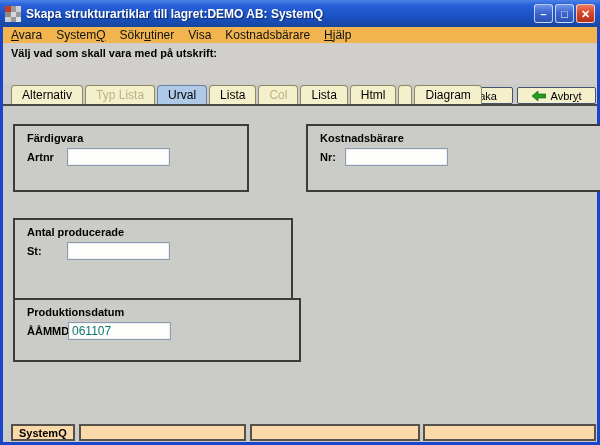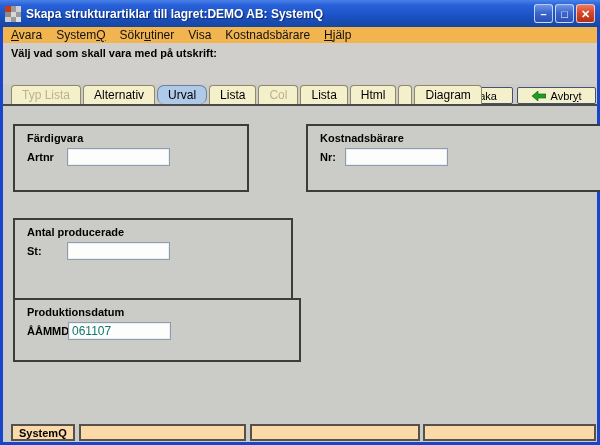--- a/index.html
+++ b/index.html
@@ -36,21 +36,21 @@
   .btn-enstaka { left:425px; top:44px; width:85px; }
   .btn-avbryt  { left:514px; top:44px; width:79px; }
   .btn-prodrapp{ left:425px; top:62px; width:85px; }
   .btn-visalista{ left:514px; top:62px; width:79px; }
   .play-icon svg, .arrow-icon svg { display:block; }
 
   
   .tabrow { position:absolute; left:8px; top:85px; height:19px; display:flex; gap:2px; align-items:flex-end; }
   .tab { height:19px; background:#F5F0CC; border:1px solid #8E8A68; border-bottom:none;
     border-radius:4px 4px 0 0; font-size:12px; color:#000; padding:2px 10px 0 10px; white-space:nowrap; }
-  .tab.selected { background:#AFC9E9; border-color:#6E82A0;border-radius:7px; }
+  .tab.selected { background:#AFC9E9; border-color:#6E82A0; }
   .tab.disabled { color:#BCB287; }
   .tab.blank { min-width:14px; padding:2px 2px 0 2px; }
 
   
   .mainpanel { position:absolute; left:0; right:0; top:104px; height:317px; background:#CBCBC8;
     border-top:2px solid #4A4A48; }
 
   .groupbox { position:absolute; border:2px solid #3C3C3A; background:#CBCBC8; }
   .g1 { left:10px;  top:18px;  width:236px; height:68px; }
   .g2 { left:303px; top:18px;  width:324px; height:68px; }
@@ -139,22 +139,22 @@
     <button class="act-btn btn-prodrapp">
       <span>ProdRapp</span>
     </button>
 
     <button class="act-btn btn-visalista">
       <span>VisaLista</span>
     </button>
   </div>
 
   <div class="tabrow">
+    <div class="tab">Alternativ</div>
     <div class="tab disabled">Typ Lista</div>
-    <div class="tab">Alternativ</div>
     <div class="tab selected">Urval</div>
     <div class="tab">Lista</div>
     <div class="tab disabled">Col</div>
     <div class="tab">Lista</div>
     <div class="tab">Html</div>
     <div class="tab blank"></div>
     <div class="tab">Diagram</div>
   </div>
 
   <div class="mainpanel">

